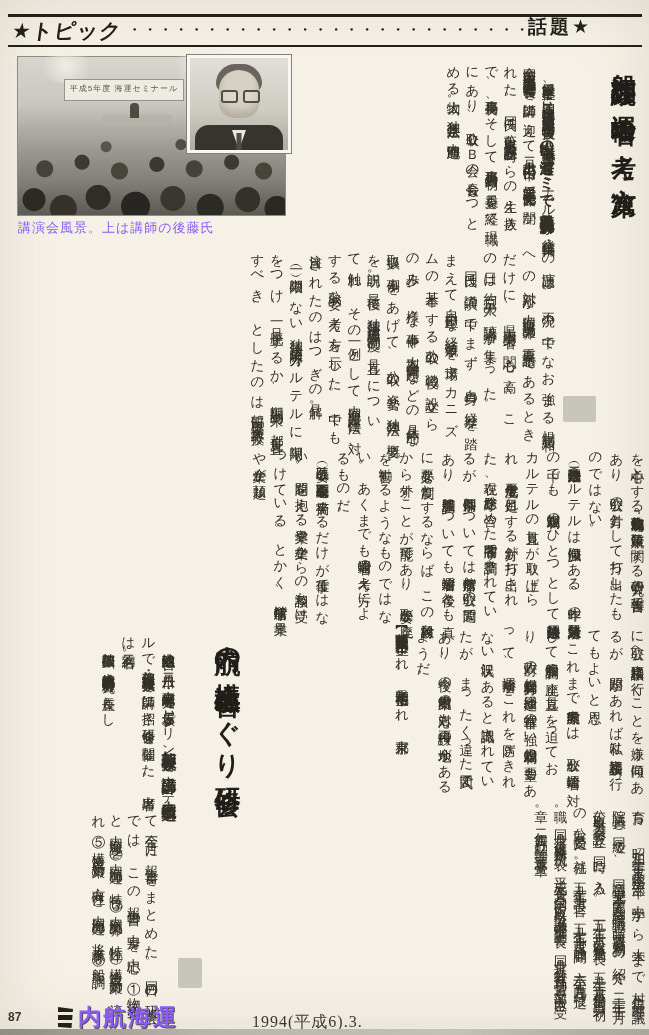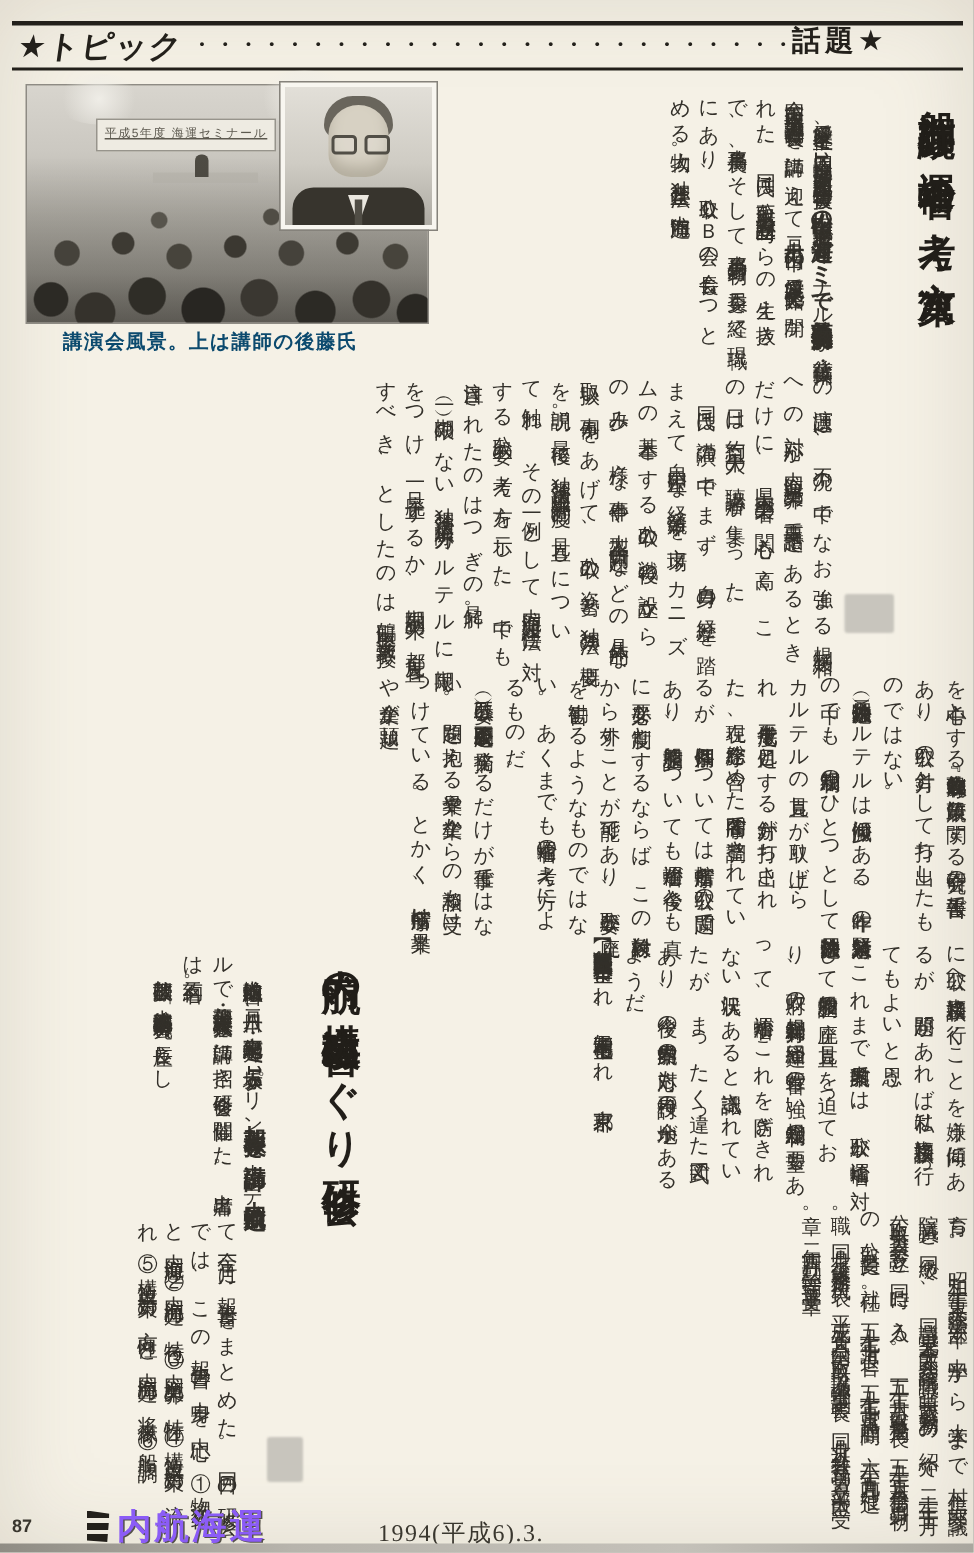--- a/index.html
+++ b/index.html
@@ -37,21 +37,21 @@
     outline:1px solid #8e8b84;
   }
   #photo .light1,#photo .light2{position:absolute;border-radius:50%;background:radial-gradient(circle,#efede7 0%,rgba(239,237,231,0) 70%);}
   #photo .light1{left:18px;top:-8px;width:60px;height:34px;}
   #photo .light2{left:150px;top:-10px;width:70px;height:36px;}
   #banner{
     position:absolute;left:46px;top:22px;width:118px;height:20px;
     background:#eeebe2;border:1px solid #97948c;
     font-family:"Liberation Sans","DejaVu Sans",sans-serif;
     font-size:8px;color:#5c594f;line-height:18px;text-align:center;
-    overflow:hidden;white-space:nowrap;letter-spacing:1px;text-decoration:underline;
+    overflow:hidden;white-space:nowrap;letter-spacing:1px;
   }
   #lecturer{position:absolute;left:112px;top:46px;width:9px;height:15px;background:#4e4b43;border-radius:4px 4px 0 0;}
   #stage{position:absolute;left:84px;top:58px;width:70px;height:7px;background:#bcb9b1;}
   #audience{
     position:absolute;left:0;top:48px;width:267px;height:110px;
     background-image:
       radial-gradient(circle at 6% 86%, #2c2a25 0 11px, rgba(0,0,0,0) 12px),
       radial-gradient(circle at 17% 94%, #35322c 0 13px, rgba(0,0,0,0) 14px),
       radial-gradient(circle at 30% 84%, #2f2d27 0 12px, rgba(0,0,0,0) 13px),
       radial-gradient(circle at 44% 92%, #282622 0 14px, rgba(0,0,0,0) 15px),
@@ -78,21 +78,21 @@
   .p-hair{position:absolute;left:50%;top:6px;transform:translateX(-50%);width:46px;height:28px;border-radius:22px 22px 10px 10px;background:#69655c;}
   .p-face{position:absolute;left:50%;top:12px;transform:translateX(-50%);width:40px;height:48px;border-radius:20px 20px 15px 15px;background:#d7d1c3;box-shadow:inset 0 -7px 9px #b4ae9f;}
   .p-glass{position:absolute;top:32px;width:13px;height:9px;border:2px solid #514e46;border-radius:3px;background:rgba(255,255,255,.15);}
   .p-glass.l{left:31px;} .p-glass.r{left:53px;}
   .p-body{position:absolute;left:50%;bottom:0;transform:translateX(-50%);width:88px;height:25px;background:#37342d;border-radius:14px 14px 0 0;}
   .p-shirt{position:absolute;left:50%;bottom:0;transform:translateX(-50%);width:14px;height:20px;background:#eae7df;clip-path:polygon(0 0,100% 0,50% 100%);}
   .p-tie{position:absolute;left:50%;bottom:0;transform:translateX(-50%);width:5px;height:17px;background:#504d45;}
   #caption{
     position:absolute;left:18px;top:219px;width:270px;
     font-family:"Liberation Sans","DejaVu Sans",sans-serif;
-    font-weight:bold;font-size:13px;color:#0c4a6e;letter-spacing:1px;white-space:nowrap;margin-left:24px;
+    font-weight:normal;font-size:13px;color:#8b5cf6;letter-spacing:1px;white-space:nowrap;
   }
   
   .vt{
     position:absolute;writing-mode:vertical-rl;text-orientation:mixed;
     white-space:pre-line;color:var(--ink);
     font-family:"Liberation Serif","DejaVu Serif",serif;
   }
   #a1-title{left:597px;top:54px;width:50px;height:398px;font-size:25px;font-weight:bold;letter-spacing:2.6px;line-height:48px;color:#211e19;}
   #a1-sub{left:562px;top:88px;width:36px;height:340px;line-height:34px;}
   .sub-date{font-family:"Liberation Sans","DejaVu Sans",sans-serif;font-weight:bold;font-size:13px;letter-spacing:1px;margin-inline-end:12px;}

